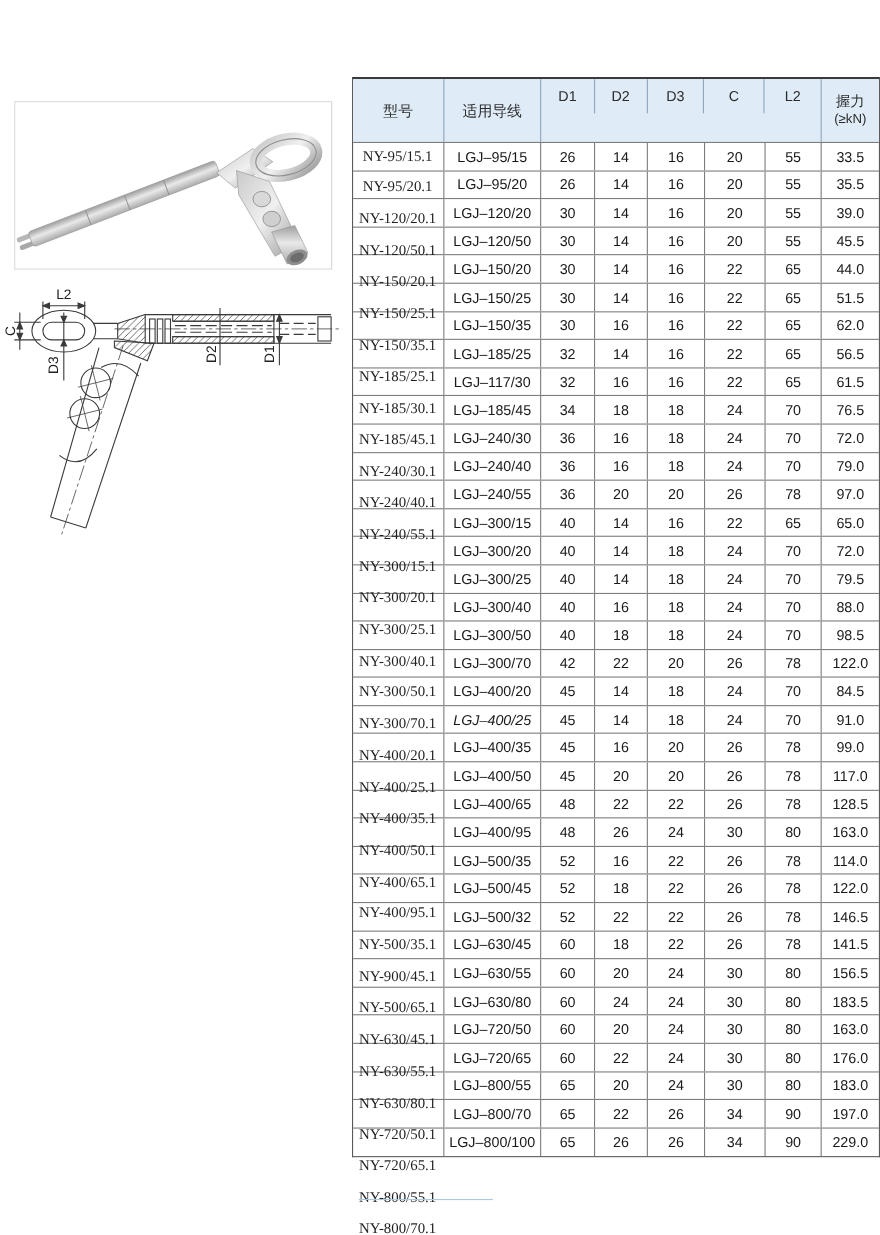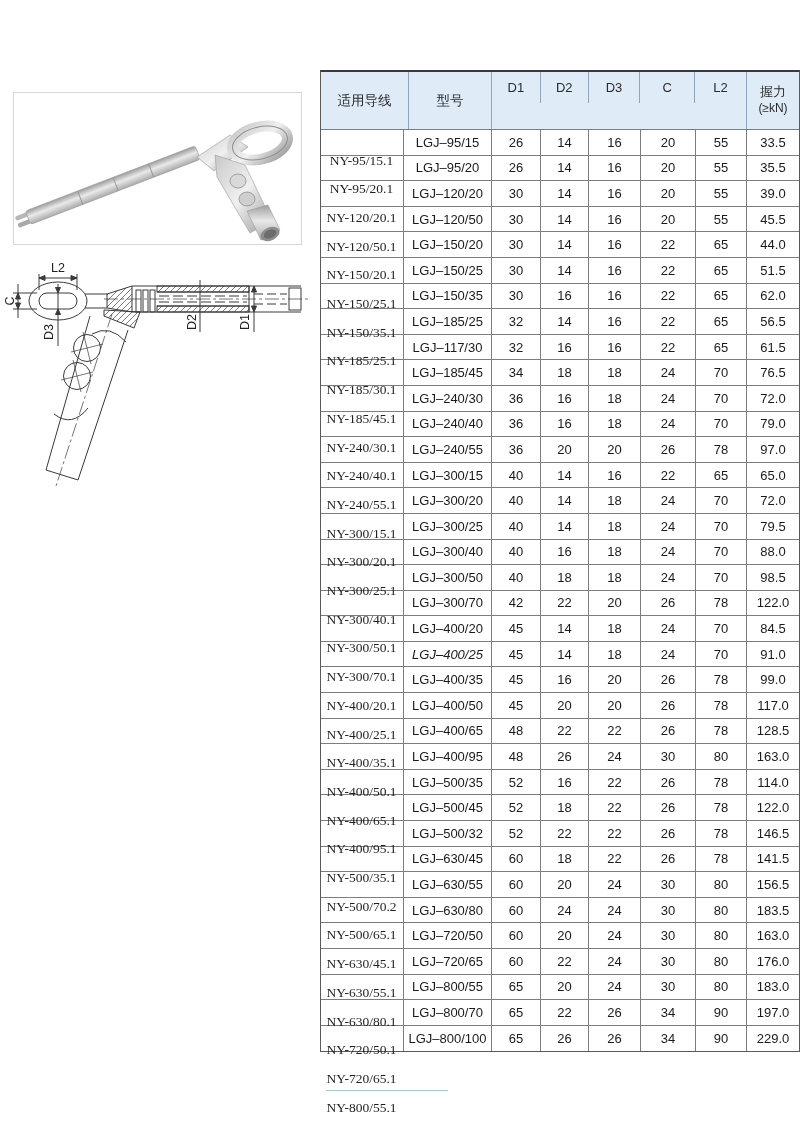--- a/index.html
+++ b/index.html
@@ -41,21 +41,21 @@
   .d-d1{width:49px}.d-d2{width:48px}.d-d3{width:52px}.d-c{width:55px}.d-l2{width:51px}
   .tbody{box-sizing:border-box;}
   .trow{display:flex;height:25.6px;box-sizing:border-box;border-bottom:1px solid #7d7d7d;}
   .trow:last-child{border-bottom:none;}
   .tcell{box-sizing:border-box;border-right:1px solid #7d7d7d;display:flex;align-items:center;justify-content:center;
          font-size:13px;color:#1a1a1a;}
   .tcell:last-child{border-right:none;}
   
   .model-label{
     position:absolute;left:320px;width:83px;height:17px;text-align:center;
-    font-family:"Liberation Serif","DejaVu Serif",serif;font-size:13.5px;color:#1f1f1f;line-height:17px;margin-top:19px;
+    font-family:"Liberation Serif","DejaVu Serif",serif;font-size:13.5px;color:#1f1f1f;line-height:17px;
   }
   .strike-line{position:absolute;left:326px;top:1090px;width:122px;height:1px;background:#a9c9e0;}
   svg text{font-family:"Liberation Sans","DejaVu Sans",sans-serif;}
 </style>
 </head>
 <body>
 
 <div class="page">
 
 
@@ -174,22 +174,22 @@
       <text x="54" y="18" font-size="12.5" fill="#222" text-anchor="middle">L2</text>
       <text transform="rotate(-90 6 47)" x="6" y="51" font-size="12.5" fill="#222" text-anchor="middle">C</text>
       <text transform="rotate(-90 45 78)" x="45" y="82" font-size="12.5" fill="#222" text-anchor="middle">D3</text>
       <text transform="rotate(-90 188 68)" x="188" y="72" font-size="12.5" fill="#222" text-anchor="middle">D2</text>
       <text transform="rotate(-90 241 68)" x="241" y="72" font-size="12.5" fill="#222" text-anchor="middle">D1</text>
     </svg>
   </div>
 
   <div class="table-wrap">
     <div class="thead">
+      <div class="hcell c-model">型号</div>
       <div class="hcell c-cond">适用导线</div>
-      <div class="hcell c-model">型号</div>
       <div class="dims-block">
         <div class="dims-row">
           <div class="dcell d-d1">D1</div>
           <div class="dcell d-d2">D2</div>
           <div class="dcell d-d3">D3</div>
           <div class="dcell d-c">C</div>
           <div class="dcell d-l2">L2</div>
         </div>
       </div>
       <div class="hcell c-grip">
@@ -581,21 +581,21 @@
       <div class="model-label" style="top: 591.7px;">NY-300/40.1</div>
       <div class="model-label" style="top: 620.4px;">NY-300/50.1</div>
       <div class="model-label" style="top: 649.1px;">NY-300/70.1</div>
       <div class="model-label" style="top: 677.8px;">NY-400/20.1</div>
       <div class="model-label" style="top: 706.5px;">NY-400/25.1</div>
       <div class="model-label" style="top: 735.2px;">NY-400/35.1</div>
       <div class="model-label" style="top: 763.9px;">NY-400/50.1</div>
       <div class="model-label" style="top: 792.6px;">NY-400/65.1</div>
       <div class="model-label" style="top: 821.3px;">NY-400/95.1</div>
       <div class="model-label" style="top: 850px;">NY-500/35.1</div>
-      <div class="model-label" style="top: 878.7px;">NY-500/70.2</div>
+      <div class="model-label" style="top: 878.7px;">NY-900/45.1</div>
       <div class="model-label" style="top: 907.4px;">NY-500/65.1</div>
       <div class="model-label" style="top: 936.1px;">NY-630/45.1</div>
       <div class="model-label" style="top: 964.8px;">NY-630/55.1</div>
       <div class="model-label" style="top: 993.5px;">NY-630/80.1</div>
       <div class="model-label" style="top: 1022.2px;">NY-720/50.1</div>
       <div class="model-label" style="top: 1050.9px;">NY-720/65.1</div>
       <div class="model-label" style="top: 1079.6px;">NY-800/55.1</div>
       <div class="model-label" style="top: 1108.3px;">NY-800/70.1</div>
     </div>
   <div class="strike-line"></div>

